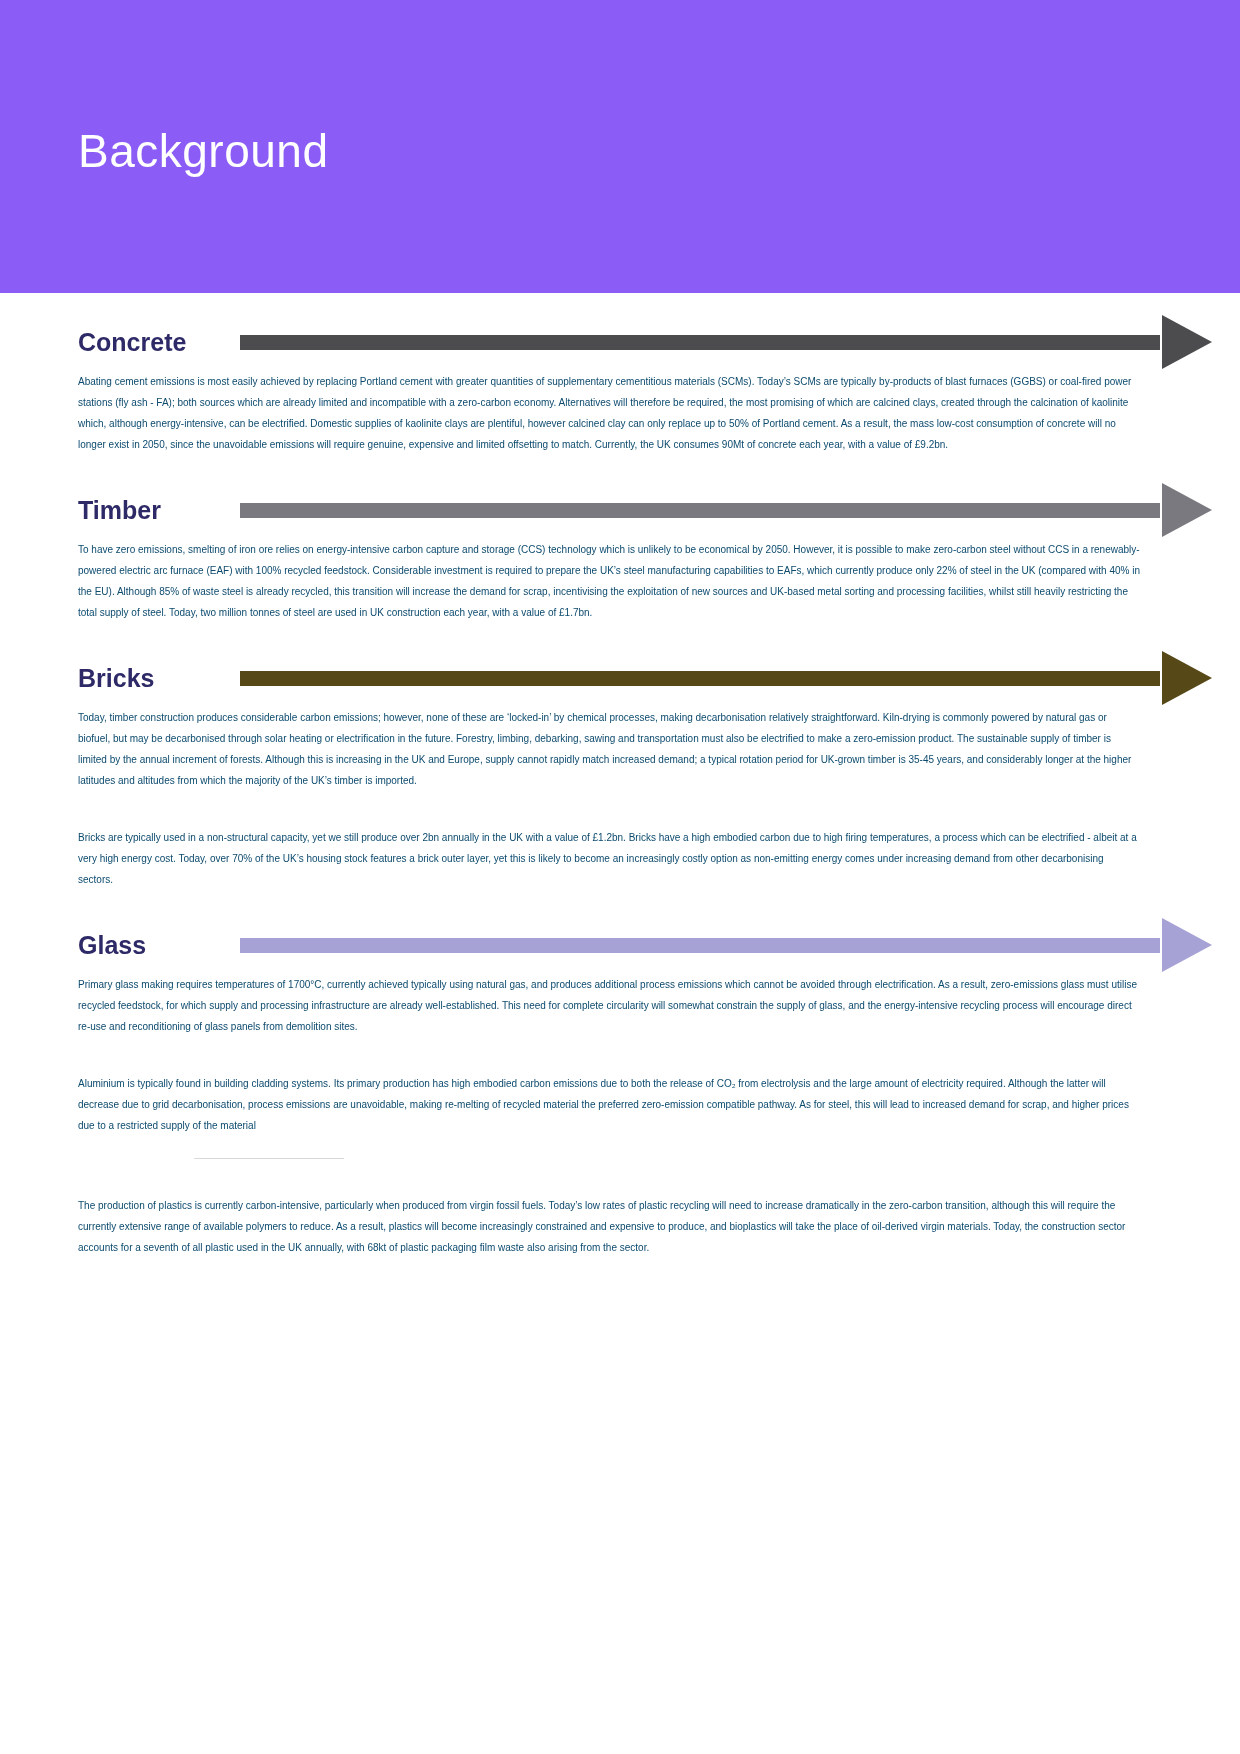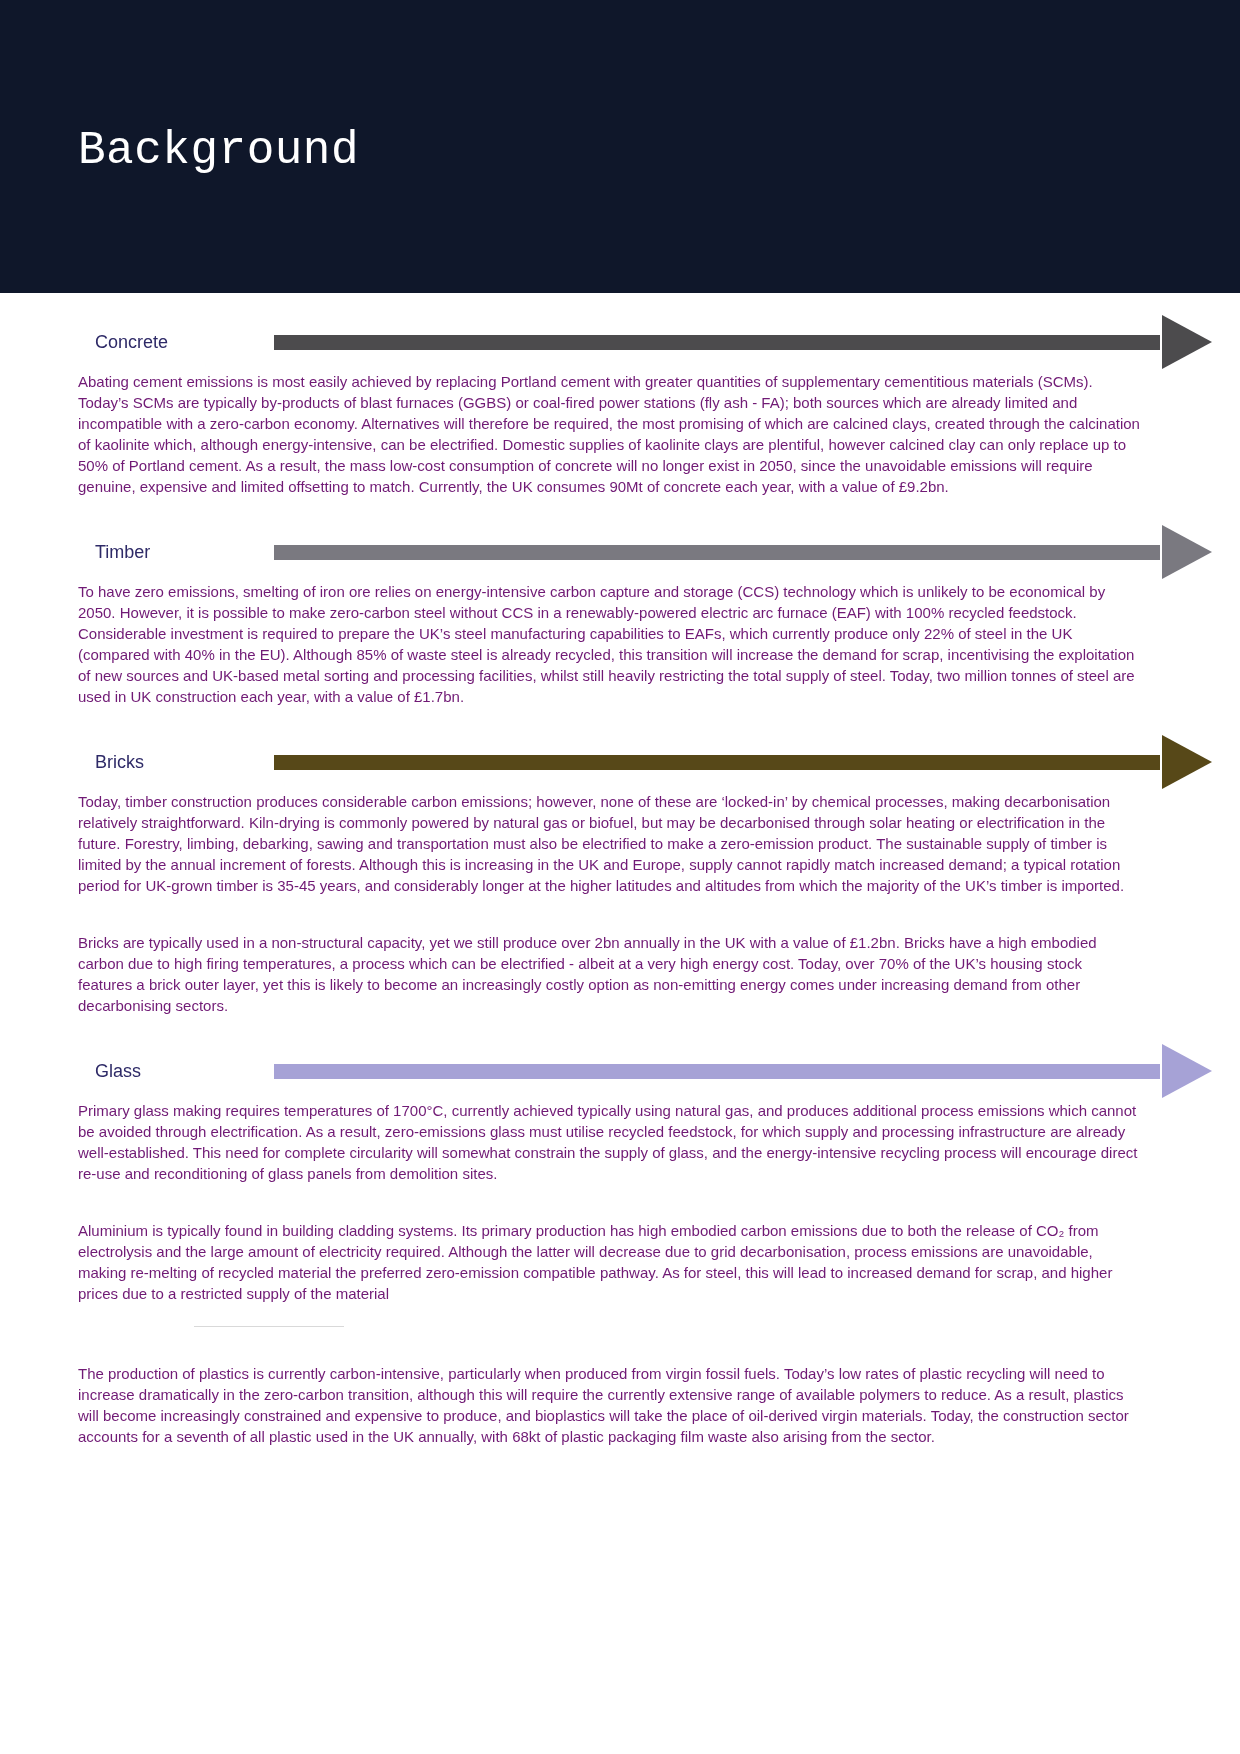--- a/index.html
+++ b/index.html
@@ -32,23 +32,23 @@
   }
   .material-section { margin-bottom: 36px; }
   .section-head {
     display: flex;
     align-items: center;
     height: 38px;
   }
   .section-heading {
     flex: 0 0 162px;
     width: 162px;
-    margin: 17px;
-    font-size: 18px;
-    font-weight: 400;
+    margin: 0;
+    font-size: 25px;
+    font-weight: 700;
     color: #2e2a67;
     line-height: 38px;
     white-space: nowrap;
   }
   .arrow {
     flex: 1;
     position: relative;
     height: 15px;
   }
   .arrow .shaft {
@@ -62,36 +62,36 @@
     top: 50%;
     transform: translateY(-50%);
     width: 0; height: 0;
     border-top: 27px solid transparent;
     border-bottom: 27px solid transparent;
     border-left: 50px solid var(--c);
   }
   .section-body {
     margin: 10px 0 0 0;
     max-width: 1062px;
-    font-size: 15px;
+    font-size: 10px;
     line-height: 21px;
-    color: #701a75;
+    color: #0c4a6e;
   }
   .divider {
     border: none;
     border-top: 1px solid #d9d9d9;
     width: 150px;
     margin: 22px 0 0 116px;
   }
 </style>
 </head>
 <body>
 
 <div class="page">
-  <header class="banner" style="background: #0f172a; font-family: Liberation Mono, monospace;">
+  <header class="banner" style="background: #8b5cf6;">
     <h1>Background</h1>
   </header>
   <main class="content" id="sections">
       <section class="material-section">
         <div class="section-head">
           <h2 class="section-heading">Concrete</h2>
           <div class="arrow" style="--c:#4c4b4d">
             <div class="shaft"></div>
             <div class="head"></div>
           </div>

